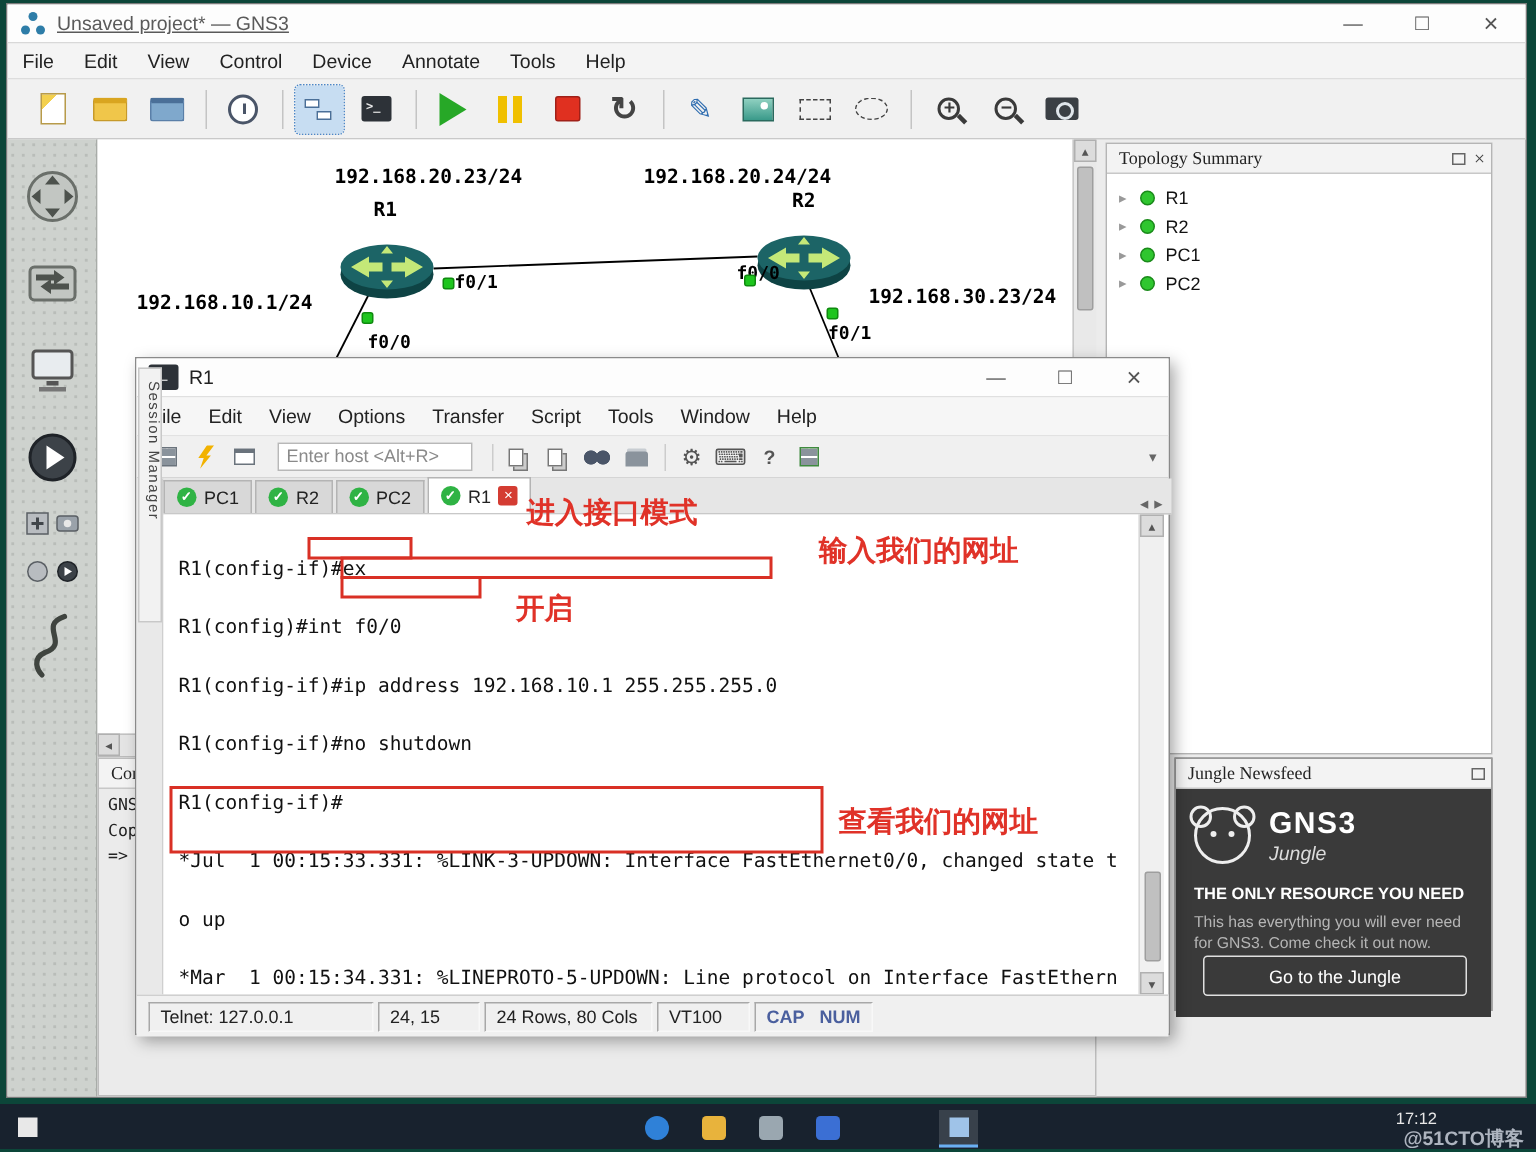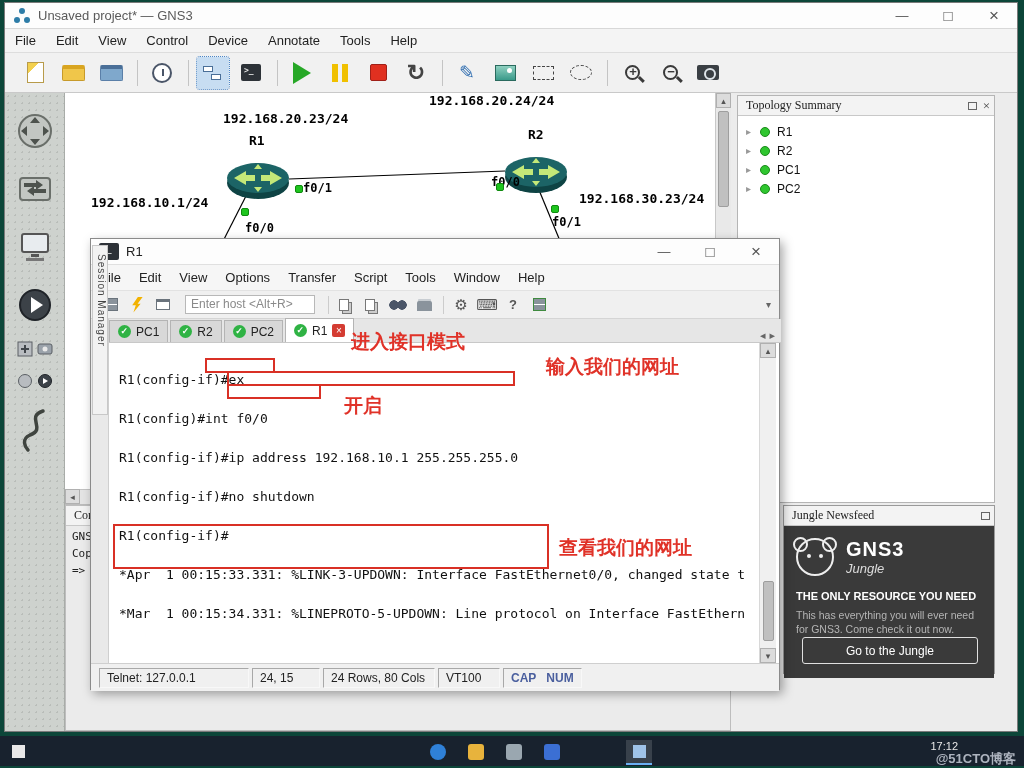--- a/index.html
+++ b/index.html
@@ -5,21 +5,21 @@
   * { margin:0; padding:0; box-sizing:border-box; }
   html,body { width:1024px; height:768px; }
   body { position:relative; background:#0c4639; font-family:"Liberation Sans",sans-serif; overflow:hidden; }
 
   
   #gns3-window { position:absolute; left:4px; top:2px; width:1014px; height:730px; background:#ececec; border:1px solid #7a7a7a; }
   .titlebar { position:absolute; left:0; top:0; width:100%; height:26px; background:#fdfdfd; border-bottom:1px solid #d8d8d8; display:flex; align-items:center; }
   .gns3-logo { width:16px; height:16px; margin-left:9px; position:relative; }
   .gns3-logo i { position:absolute; width:6px; height:6px; border-radius:50%; background:#2e7da8; }
   .gns3-logo i:nth-child(1){ left:5px; top:0; } .gns3-logo i:nth-child(2){ left:0; top:9px; } .gns3-logo i:nth-child(3){ left:10px; top:9px; }
-  .title-text { margin-left:8px; font-size:13px; color:#5a5a5a; }
+  .title-text { margin-left:8px; font-size:13px; color:#5a5a5a;text-decoration:underline; }
   .win-controls { margin-left:auto; display:flex; height:100%; }
   .wc { width:46px; height:100%; display:flex; align-items:center; justify-content:center; color:#555; font-size:13px; }
   .wc-min::after{content:"—";} .wc-max::after{content:"□"; font-size:15px;} .wc-close::after{content:"×"; font-size:17px;}
 
   .menubar { position:absolute; left:0; top:26px; width:100%; height:24px; background:#f4f4f4; display:flex; align-items:center; border-bottom:1px solid #ddd; }
   .menu-item { padding:0 10px; font-size:13px; color:#222; line-height:24px; }
 
   .toolbar { position:absolute; left:0; top:50px; width:100%; height:40px; background:#f1f1f1; border-bottom:1px solid #c9c9c9; display:flex; align-items:center; padding-left:14px; }
   .ti { width:32px; height:32px; display:flex; align-items:center; justify-content:center; margin-right:6px; border-radius:3px; }
   .ti.selected { background:#c7ddf2; outline:1px dotted #4a86c8; }
@@ -292,21 +292,21 @@
   </div>
 
   <div id="canvas">
     <svg width="650" height="412" style="position:absolute;left:0;top:0">
       <line x1="224" y1="86" x2="440" y2="78" stroke="#000" stroke-width="1.2"></line>
       <line x1="181" y1="103" x2="152" y2="160" stroke="#000" stroke-width="1.2"></line>
       <line x1="474" y1="97" x2="500" y2="160" stroke="#000" stroke-width="1.2"></line>
     </svg>
 
     <span class="topo-label" style="left:158px; top:18px;text-align:center;">192.168.20.23/24</span>
-    <span class="topo-label" style="left:364px; top:0;">192.168.20.24/24</span>
+    <span class="topo-label" style="left:364px; top:18px;">192.168.20.24/24</span>
     <span class="topo-label" style="left:184px; top:40px;">R1</span>
     <span class="topo-label" style="left:463px; top:34px;">R2</span>
 
     <div class="node" style="left:160px; top:66px;">
       <svg width="66" height="42" viewBox="0 0 66 42">
         <ellipse cx="33" cy="24" rx="31" ry="16" fill="#0e4344"></ellipse>
         <ellipse cx="33" cy="19" rx="31" ry="15" fill="#1c6466"></ellipse>
         <path fill="#c4e878" d="M36 16h9v-4l12 7-12 7v-4h-9zM30 16h-9v-4L9 19l12 7v-4h9z"></path>
         <path fill="#c4e878" d="M29 10l4-5 4 5zM37 28l-4 5-4-5z"></path>
       </svg>
@@ -500,21 +500,22 @@
         <span>▸</span>
       </div>
   </div>
 
   <div class="term-content">
     <div class="tl">R1(config-if)#ex</div>
     <div class="tl">R1(config)#int f0/0</div>
     <div class="tl">R1(config-if)#ip address 192.168.10.1 255.255.255.0</div>
     <div class="tl">R1(config-if)#no shutdown</div>
     <div class="tl">R1(config-if)#</div>
-    <div class="tl">*Apr  1 00:15:33.331: %LINK-3-UPDOWN: Interface FastEthernet0/0, changed state t</div>
+    <div class="tl">*Jul  1 00:15:33.331: %LINK-3-UPDOWN: Interface FastEthernet0/0, changed state t</div>
+    <div class="tl">o up</div>
     <div class="tl">*Mar  1 00:15:34.331: %LINEPROTO-5-UPDOWN: Line protocol on Interface FastEthern</div>
     
     
     
     
     
     
     
     
     

